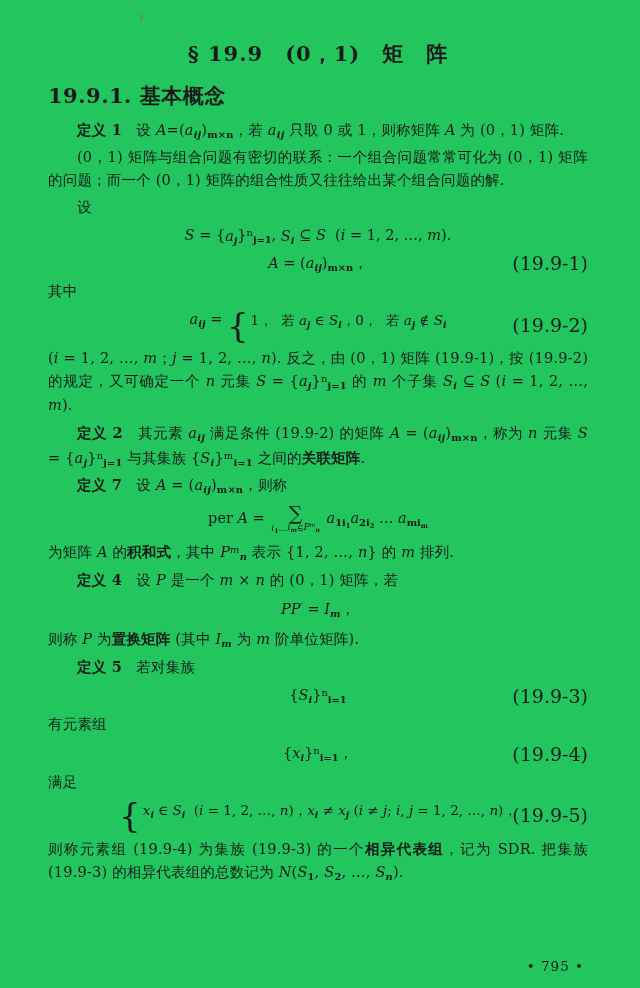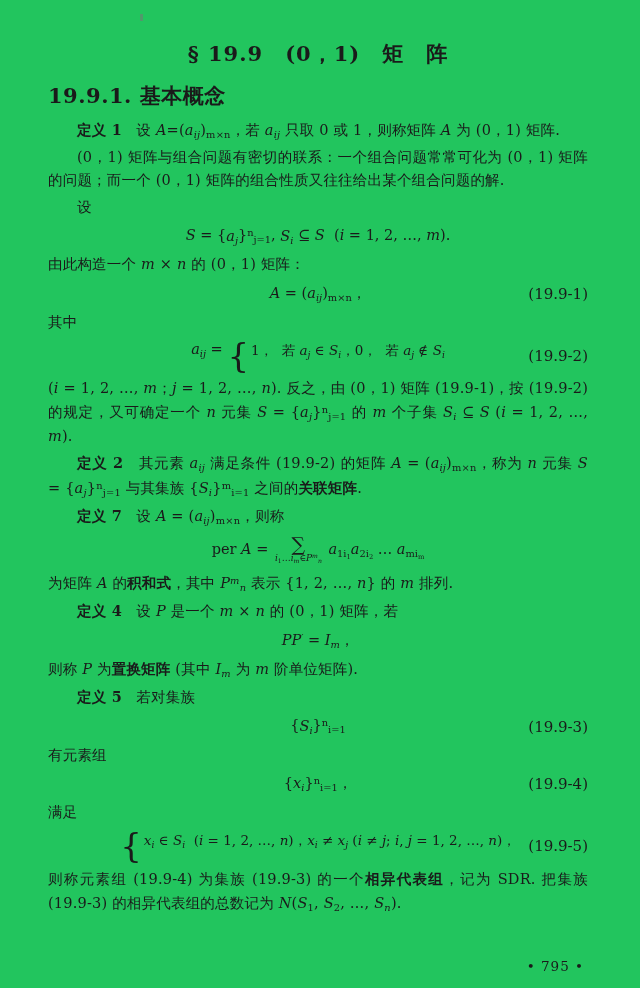--- a/index.html
+++ b/index.html
@@ -64,24 +64,24 @@
     min-height: 20px;
   }
   .eq-body {
     font-size: 14.5px;
     text-align: center;
     font-family: "DejaVu Serif", serif;
   }
   .eq-num {
     position: absolute;
     right: 0;
-    font-size: 15px;
+    font-size: 19px;
   }
   .italic { font-style: italic; }
-  sub { font-size: 0.68em; vertical-align: -0.3em; }
+  sub { font-size: 0.68em; vertical-align: -0.3em; font-weight: bold; }
   sup { font-size: 0.68em; vertical-align: 0.45em; }
   .brace-block {
     display: inline-flex;
     align-items: flex-start;
     font-size: 14.5px;
   }
   .brace {
     font-size: 34px;
     line-height: 0.85;
     font-family: "DejaVu Serif", serif;
@@ -142,23 +142,20 @@
     </p>
 
     <p class="para indent">设</p>
 
     <div class="eq-row">
       <span class="eq-body">
         <span class="italic">S</span> = {<span class="italic">a<sub>j</sub></span>}<sup>n</sup><sub>j=1</sub>, <span class="italic">S<sub>i</sub></span> ⊆ <span class="italic">S</span>&nbsp;&nbsp;(<span class="italic">i</span> = 1, 2, …, <span class="italic">m</span>).
       </span>
     </div>
 
-    <p class="para">
-      由此构造一个 <span class="italic">m</span> × <span class="italic">n</span> 的 (0，1) 矩阵：
-    </p>
 
     <div class="eq-row">
       <span class="eq-body">
         <span class="italic">A</span> = (<span class="italic">a<sub>ij</sub></span>)<sub>m×n</sub>，
       </span>
       <span class="eq-num">(19.9-1)</span>
     </div>
 
     <p class="para">其中</p>
 

